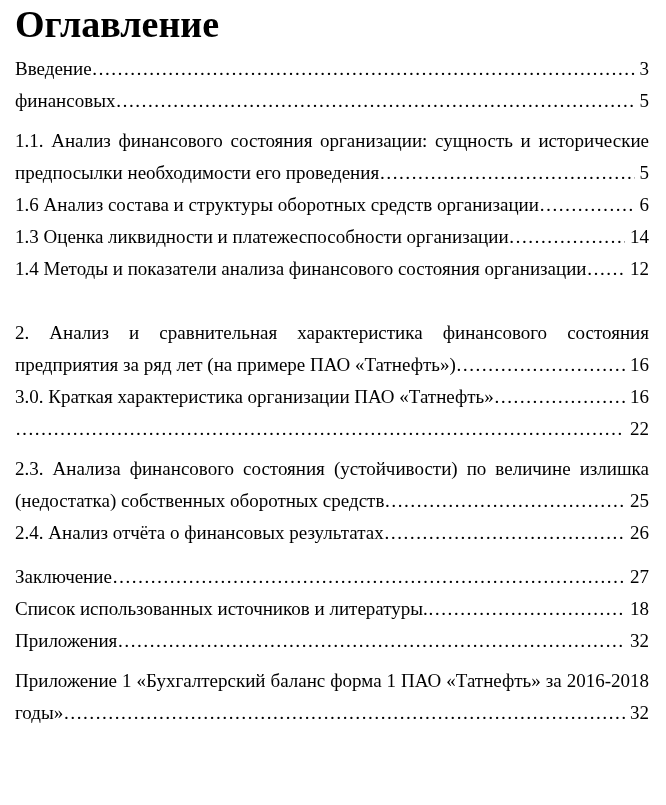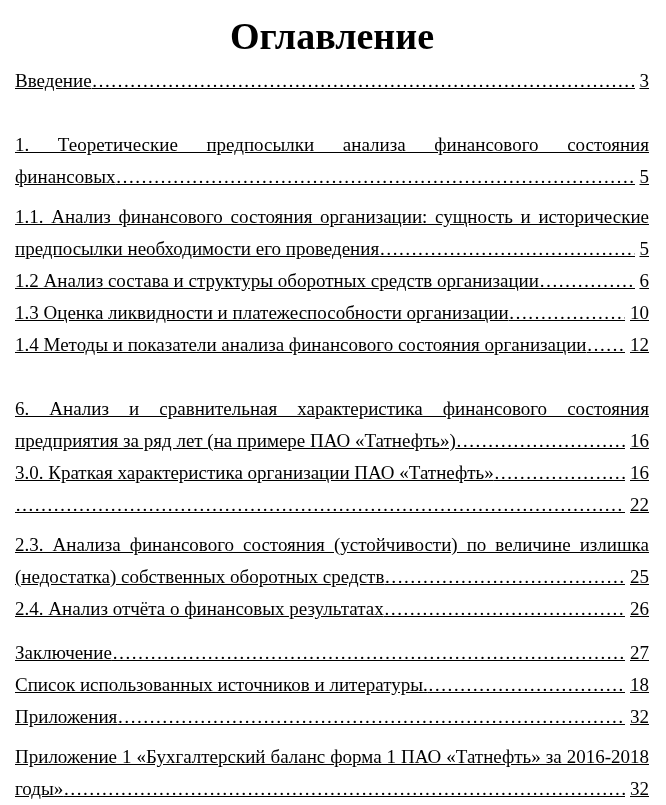--- a/index.html
+++ b/index.html
@@ -9,29 +9,28 @@
   }
   body {
     width: 666px;
     box-sizing: border-box;
     padding: 8px 17px 10px 15px;
     font-family: "Liberation Serif", "DejaVu Serif", serif;
     font-size: 19px;
     color: #000000;
   }
   .doc-title {
-    text-align: center;
+    text-align: left;
     font-weight: bold;
     line-height: 32px;
-    margin: 12px 0 13px 0;
+    margin: 0 0 13px 0;
   }
   .line {
     line-height: 32px;
     margin: 0;
-    text-decoration: underline;
   }
   
   .jline {
     text-align: justify;
     text-align-last: justify;
     margin-top: 8px;
   }
   
   .leader-line {
     display: flex;
@@ -61,53 +60,52 @@
 <h1 class="doc-title">Оглавление</h1>
 
 <div>
 
   <div class="line leader-line">
     <span class="t">Введение</span>
     <span class="dots">………………………………………………………………………………………………………………………………………………………………………………………………………………………………………………………………………………………………</span>
     <span class="pg">3</span>
   </div>
 
-  <div class="line jline gap">1. Теоретические предпосылки анализа финансового состояния</div>
   <div class="line leader-line">
     <span class="t">финансовых</span>
     <span class="dots">………………………………………………………………………………………………………………………………………………………………………………………………………………………………………………………………………………………………</span>
     <span class="pg">5</span>
   </div>
 
   <div class="line jline">1.1. Анализ финансового состояния организации: сущность и исторические</div>
   <div class="line leader-line">
     <span class="t">предпосылки необходимости его проведения</span>
     <span class="dots">………………………………………………………………………………………………………………………………………………………………………………………………………………………………………………………………………………………………</span>
     <span class="pg">5</span>
   </div>
 
   <div class="line leader-line">
-    <span class="t">1.2 Анализ состава и структуры оборотных средств организации</span>
+    <span class="t">1.6 Анализ состава и структуры оборотных средств организации</span>
     <span class="dots">………………………………………………………………………………………………………………………………………………………………………………………………………………………………………………………………………………………………</span>
     <span class="pg">6</span>
   </div>
 
   <div class="line leader-line">
     <span class="t">1.3 Оценка ликвидности и платежеспособности организации</span>
     <span class="dots">………………………………………………………………………………………………………………………………………………………………………………………………………………………………………………………………………………………………</span>
-    <span class="pg">10</span>
+    <span class="pg">14</span>
   </div>
 
   <div class="line leader-line">
     <span class="t">1.4 Методы и показатели  анализа финансового состояния организации</span>
     <span class="dots">………………………………………………………………………………………………………………………………………………………………………………………………………………………………………………………………………………………………</span>
     <span class="pg">12</span>
   </div>
 
-  <div class="line jline gap">6. Анализ и сравнительная характеристика финансового состояния</div>
+  <div class="line jline gap">2. Анализ и сравнительная характеристика финансового состояния</div>
   <div class="line leader-line">
     <span class="t">предприятия за ряд лет (на примере ПАО «Татнефть»)</span>
     <span class="dots">………………………………………………………………………………………………………………………………………………………………………………………………………………………………………………………………………………………………</span>
     <span class="pg">16</span>
   </div>
 
   <div class="line leader-line">
     <span class="t">3.0. Краткая характеристика организации ПАО «Татнефть»</span>
     <span class="dots">………………………………………………………………………………………………………………………………………………………………………………………………………………………………………………………………………………………………</span>
     <span class="pg">16</span>

